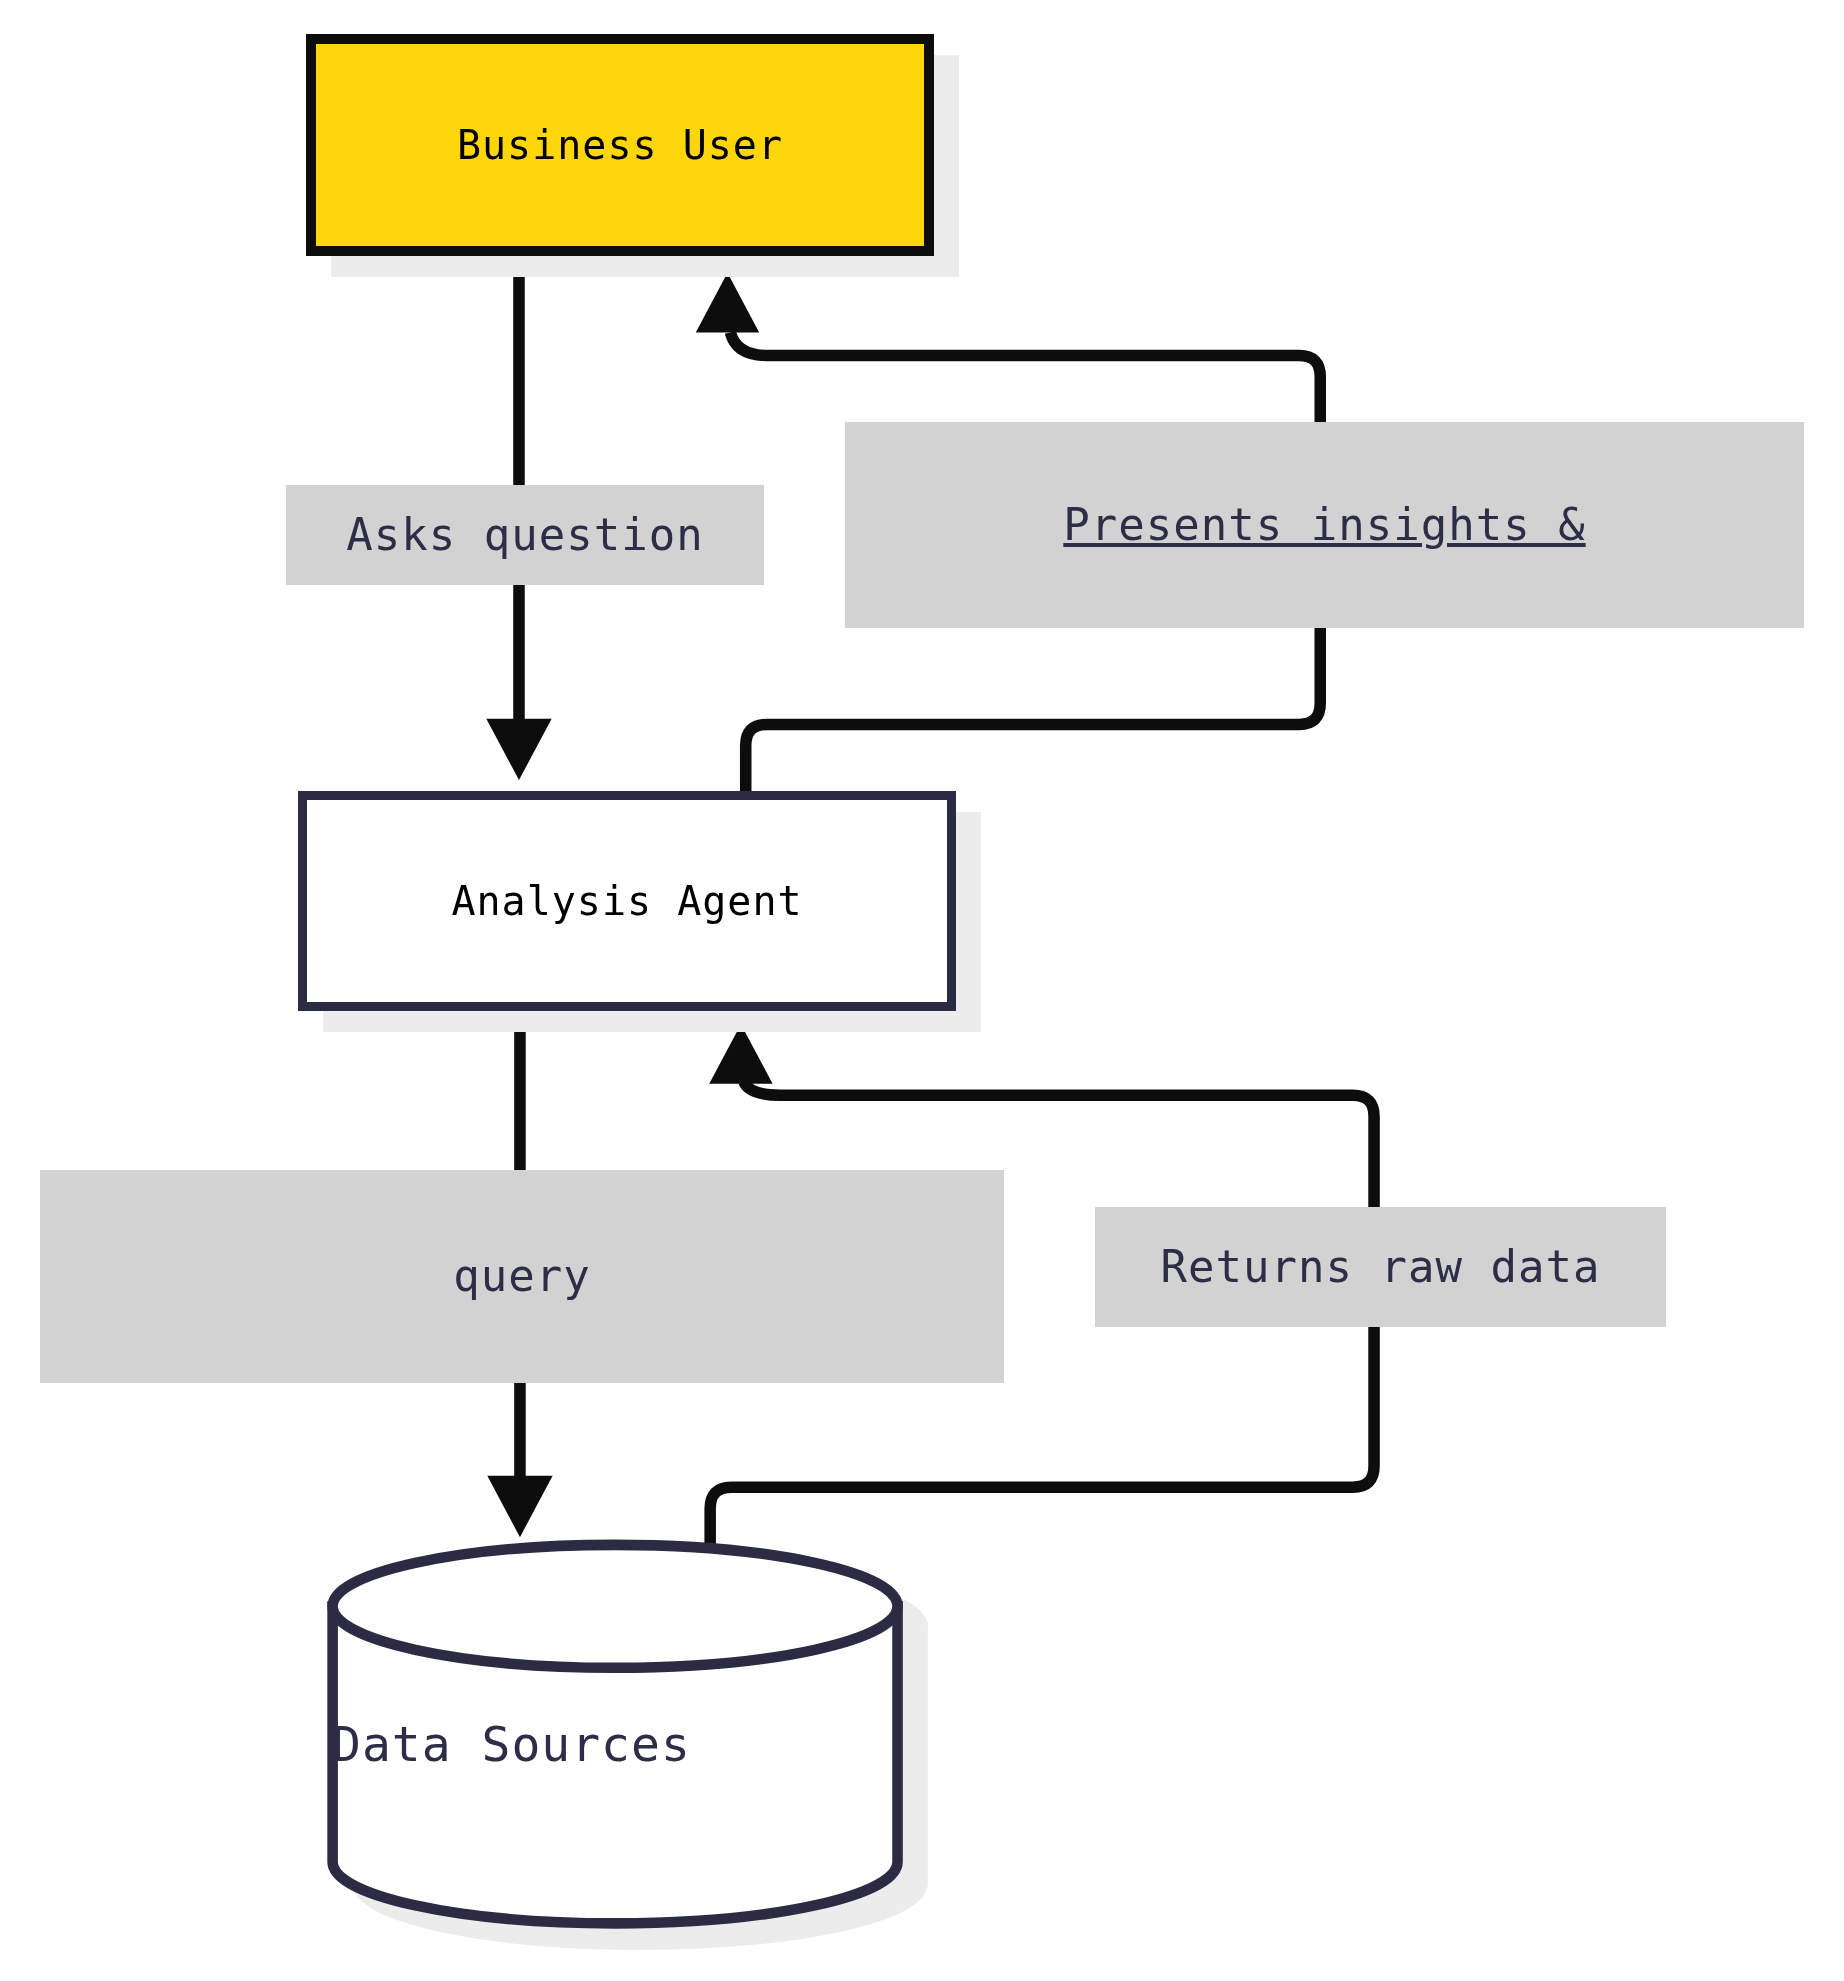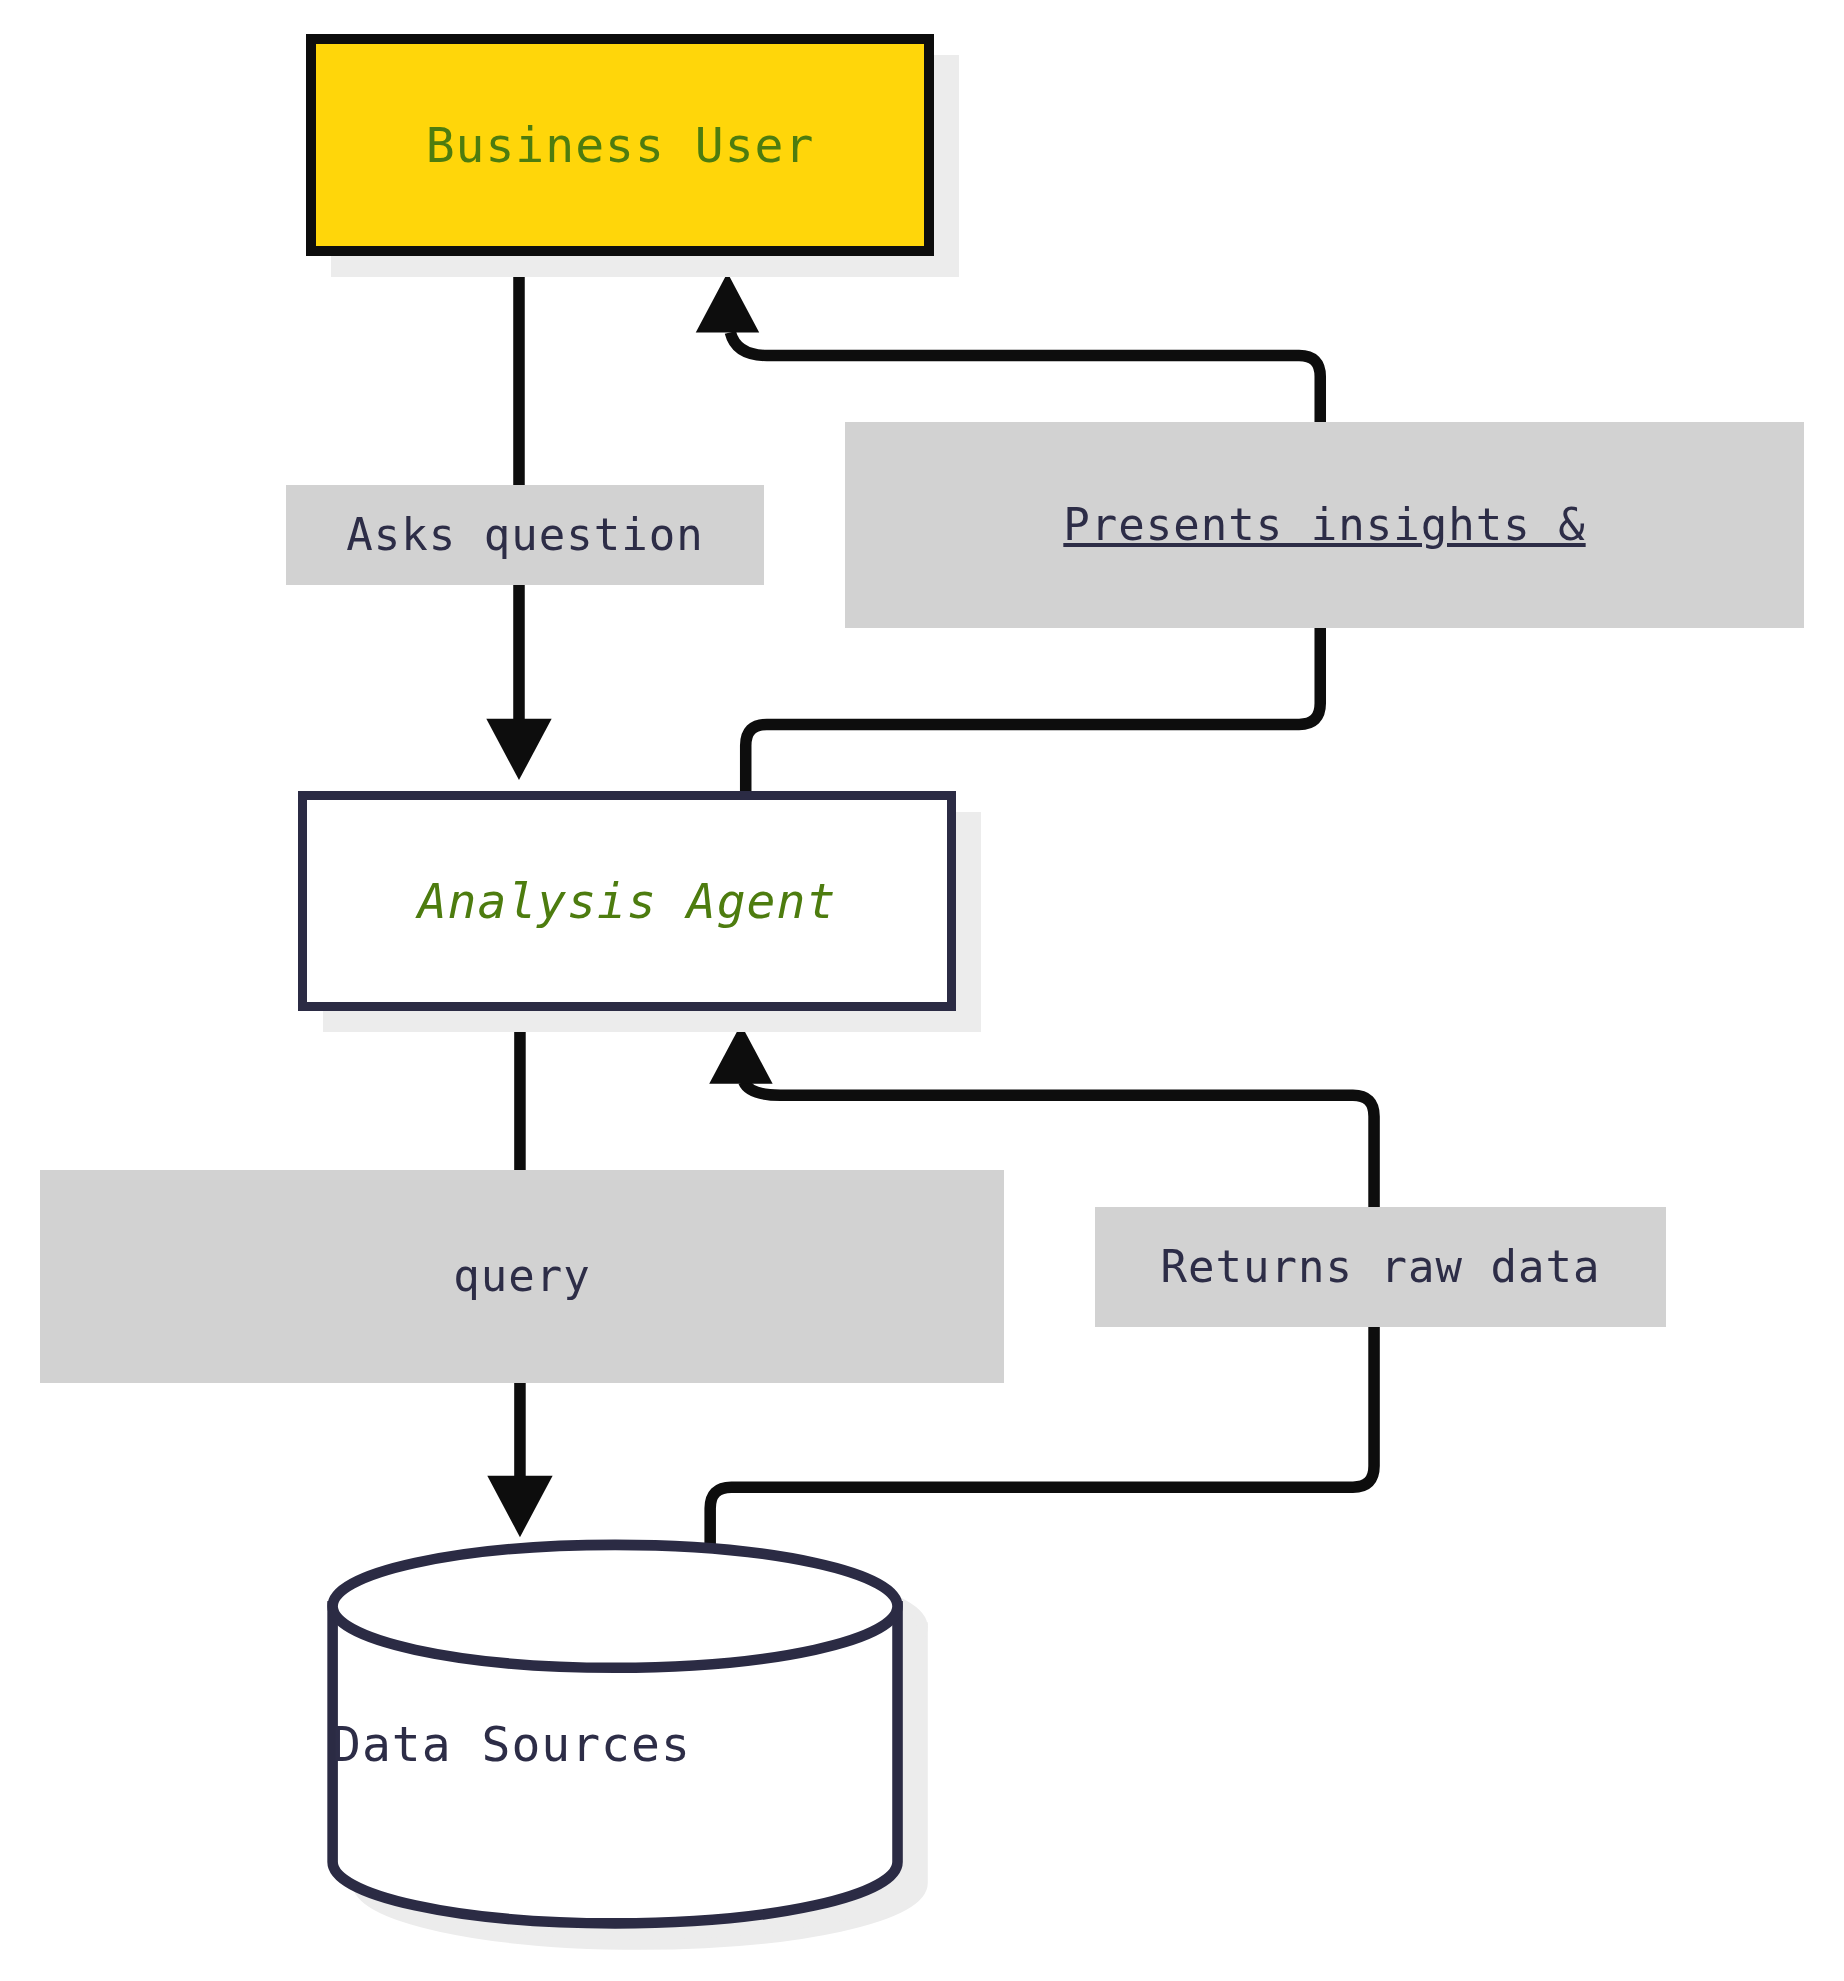--- a/index.html
+++ b/index.html
@@ -32,37 +32,36 @@
   }
   .edge-label span { display: block; line-height: 2.05; }
   .node {
     position: absolute;
     z-index: 3;
     display: flex;
     align-items: center;
     justify-content: center;
     text-align: center;
     box-sizing: border-box;
-    color: #4d7c0f;
-    font-size: 48px;
+    color: #000000;
+    font-size: 40px;
     letter-spacing: 1px;
     box-shadow: 25px 21px 0 0 #ececec;
   }
   #node-business-user {
     left: 306px; top: 34px;
     width: 628px; height: 222px;
     background: #ffd60a;
     border: 10.6px solid #0d0d0d;
   }
   #node-analysis-agent {
     left: 298px; top: 791px;
     width: 658px; height: 220px;
     background: #ffffff;
     border: 9.6px solid #2b2b44;
-    font-style: italic;
   }
   #cylinder-layer {
     position: absolute;
     left: 0; top: 0;
     width: 1845px; height: 1982px;
     z-index: 3;
     pointer-events: none;
   }
   #node-data-sources-label {
     position: absolute;

